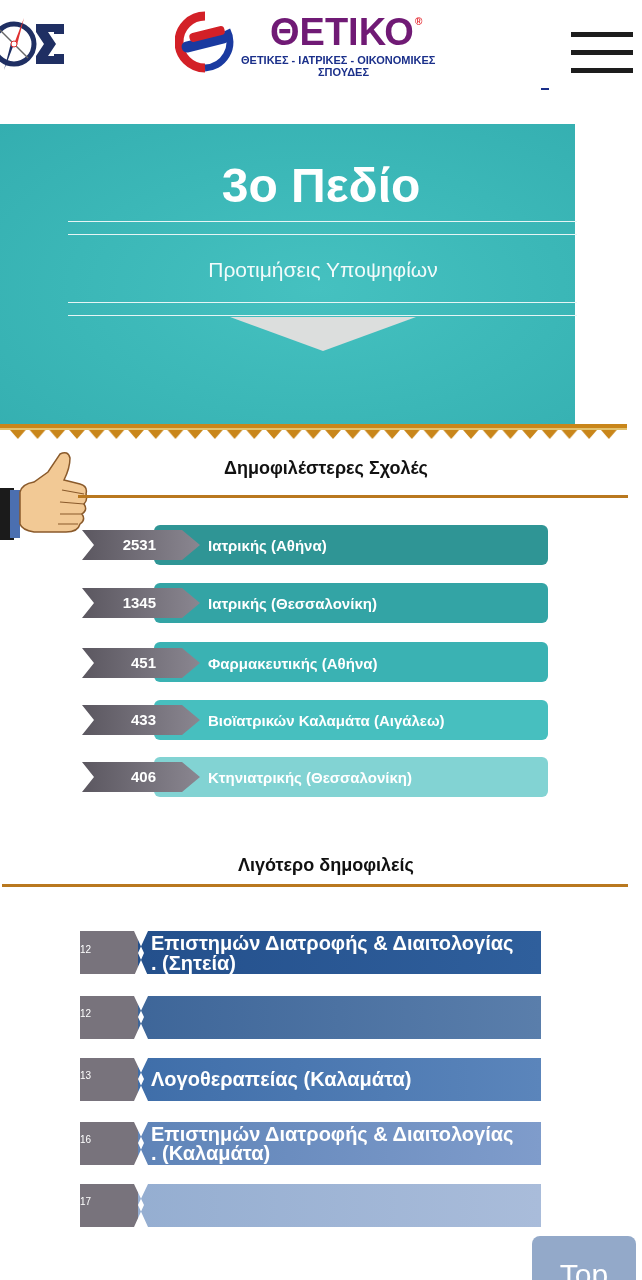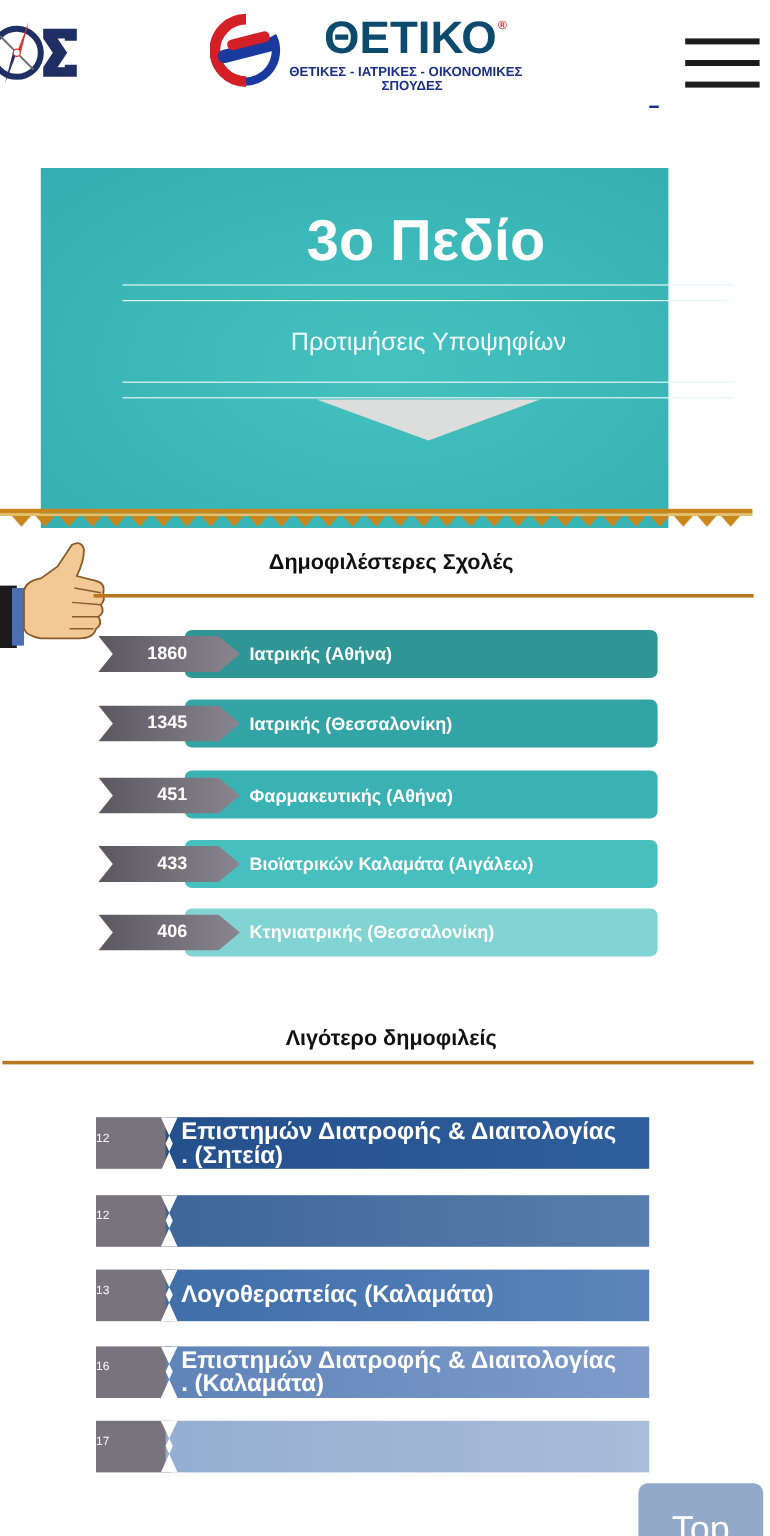--- a/index.html
+++ b/index.html
@@ -3,34 +3,34 @@
 <meta charset="utf-8">
 <style>
   * { box-sizing: border-box; margin: 0; padding: 0; }
   html, body { width: 642px; height: 1280px; overflow: hidden; background: #ffffff; }
   body { font-family: "Liberation Sans", sans-serif; position: relative; }
 
   
   .header { position: absolute; left: 0; top: 0; width: 642px; height: 110px; background: #fff; }
   .logo-os { position: absolute; left: -6px; top: 14px; width: 74px; height: 60px; }
   .logo-thetiko { position: absolute; left: 175px; top: 8px; width: 275px; height: 72px; }
-  .logo-thetiko .word { position: absolute; left: 95px; top: 4px; font-size: 38px; font-weight: bold; color: #0c4a6e; letter-spacing: 0px; line-height: 40px; }
+  .logo-thetiko .word { position: absolute; left: 95px; top: 4px; font-size: 38px; font-weight: bold; color: #701a75; letter-spacing: 0px; line-height: 40px; }
   .logo-thetiko .reg { position: absolute; left: 240px; top: 8px; font-size: 10px; color: #e31f26; font-weight: bold; }
   .logo-thetiko .sub1 { position: absolute; left: 66px; top: 46px; font-size: 11px; font-weight: bold; color: #1a2f8a; white-space: nowrap; }
   .logo-thetiko .sub2 { position: absolute; left: 143px; top: 58px; font-size: 11px; font-weight: bold; color: #1a2f8a; }
   .menu-btn { position: absolute; left: 571px; top: 30px; width: 62px; height: 46px; cursor: pointer; }
   .menu-btn span { position: absolute; left: 0; width: 62px; height: 5px; background: #1d1d1d; }
   .menu-btn span:nth-child(1) { top: 2px; }
   .menu-btn span:nth-child(2) { top: 20px; }
   .menu-btn span:nth-child(3) { top: 38px; }
   .tiny-dash { position: absolute; left: 541px; top: 88px; width: 8px; height: 2px; background: #1a2f8a; }
 
   
-  .banner { position: absolute; left: 0; top: 140px; width: 523px; height: 300px;
-    background: radial-gradient(ellipse at 55% 55%, #45c1c0 0%, #3bb7b7 55%, #34aeb0 100%); margin-left: 34px; }
+  .banner { position: absolute; left: 0; top: 124px; width: 575px; height: 300px;
+    background: radial-gradient(ellipse at 55% 55%, #45c1c0 0%, #3bb7b7 55%, #34aeb0 100%); }
   .banner-title { position: absolute; left: 0; width: 642px; top: 34px; text-align: center; font-size: 48px; font-weight: bold; color: #ffffff; }
   .bline { position: absolute; left: 68px; width: 509px; height: 1px; background: #e6f5f5; }
   .banner-subtitle { position: absolute; left: 0; width: 646px; top: 134px; text-align: center; font-size: 21px; color: #f2fbfb; }
   .banner-arrow { position: absolute; left: 230px; top: 193px; width: 0; height: 0;
     border-left: 93px solid transparent; border-right: 93px solid transparent; border-top: 34px solid #dcdedd; }
   .banner-desc { position: absolute; left: 43px; top: 226px; width: 570px; font-size: 18px; line-height: 23px; color: #f4fbfb; }
   .gold-stripe { position: absolute; left: 0; top: 424px; width: 627px; height: 4px; background: #c9861a; }
   .gold-stripe2 { position: absolute; left: 0; top: 428px; width: 627px; height: 2px; background: #e3c16c; }
   .zigzag { position: absolute; left: 8px; top: 430px; width: 612px; height: 10px;
     background: linear-gradient(135deg, transparent 50%, #c9861a 50%) 0 0 / 20px 20px,
@@ -140,21 +140,21 @@
     <div class="top-badge" style="top:530px">
       <svg width="118" height="30">
           <defs>
             <linearGradient id="gA" x1="0" x2="1">
               <stop offset="0" stop-color="#5b5760"></stop>
               <stop offset="1" stop-color="#8a8690"></stop>
             </linearGradient>
           </defs>
           <polygon points="0,0 100,0 118,15 100,30 0,30 12,15" fill="url(#gA)"></polygon>
         </svg>
-      <span class="num">1860</span>
+      <span class="num">2531</span>
     </div>
     <span class="top-label" style="top:537px">Ιατρικής (Αθήνα)</span>
   </div>
 
   <div>
     <div class="top-bar" style="top:583px; background:#33a4a5"></div>
     <div class="top-badge" style="top:588px">
       <svg width="118" height="30">
           <polygon points="0,0 100,0 118,15 100,30 0,30 12,15" fill="url(#gA)"></polygon>
         </svg>

